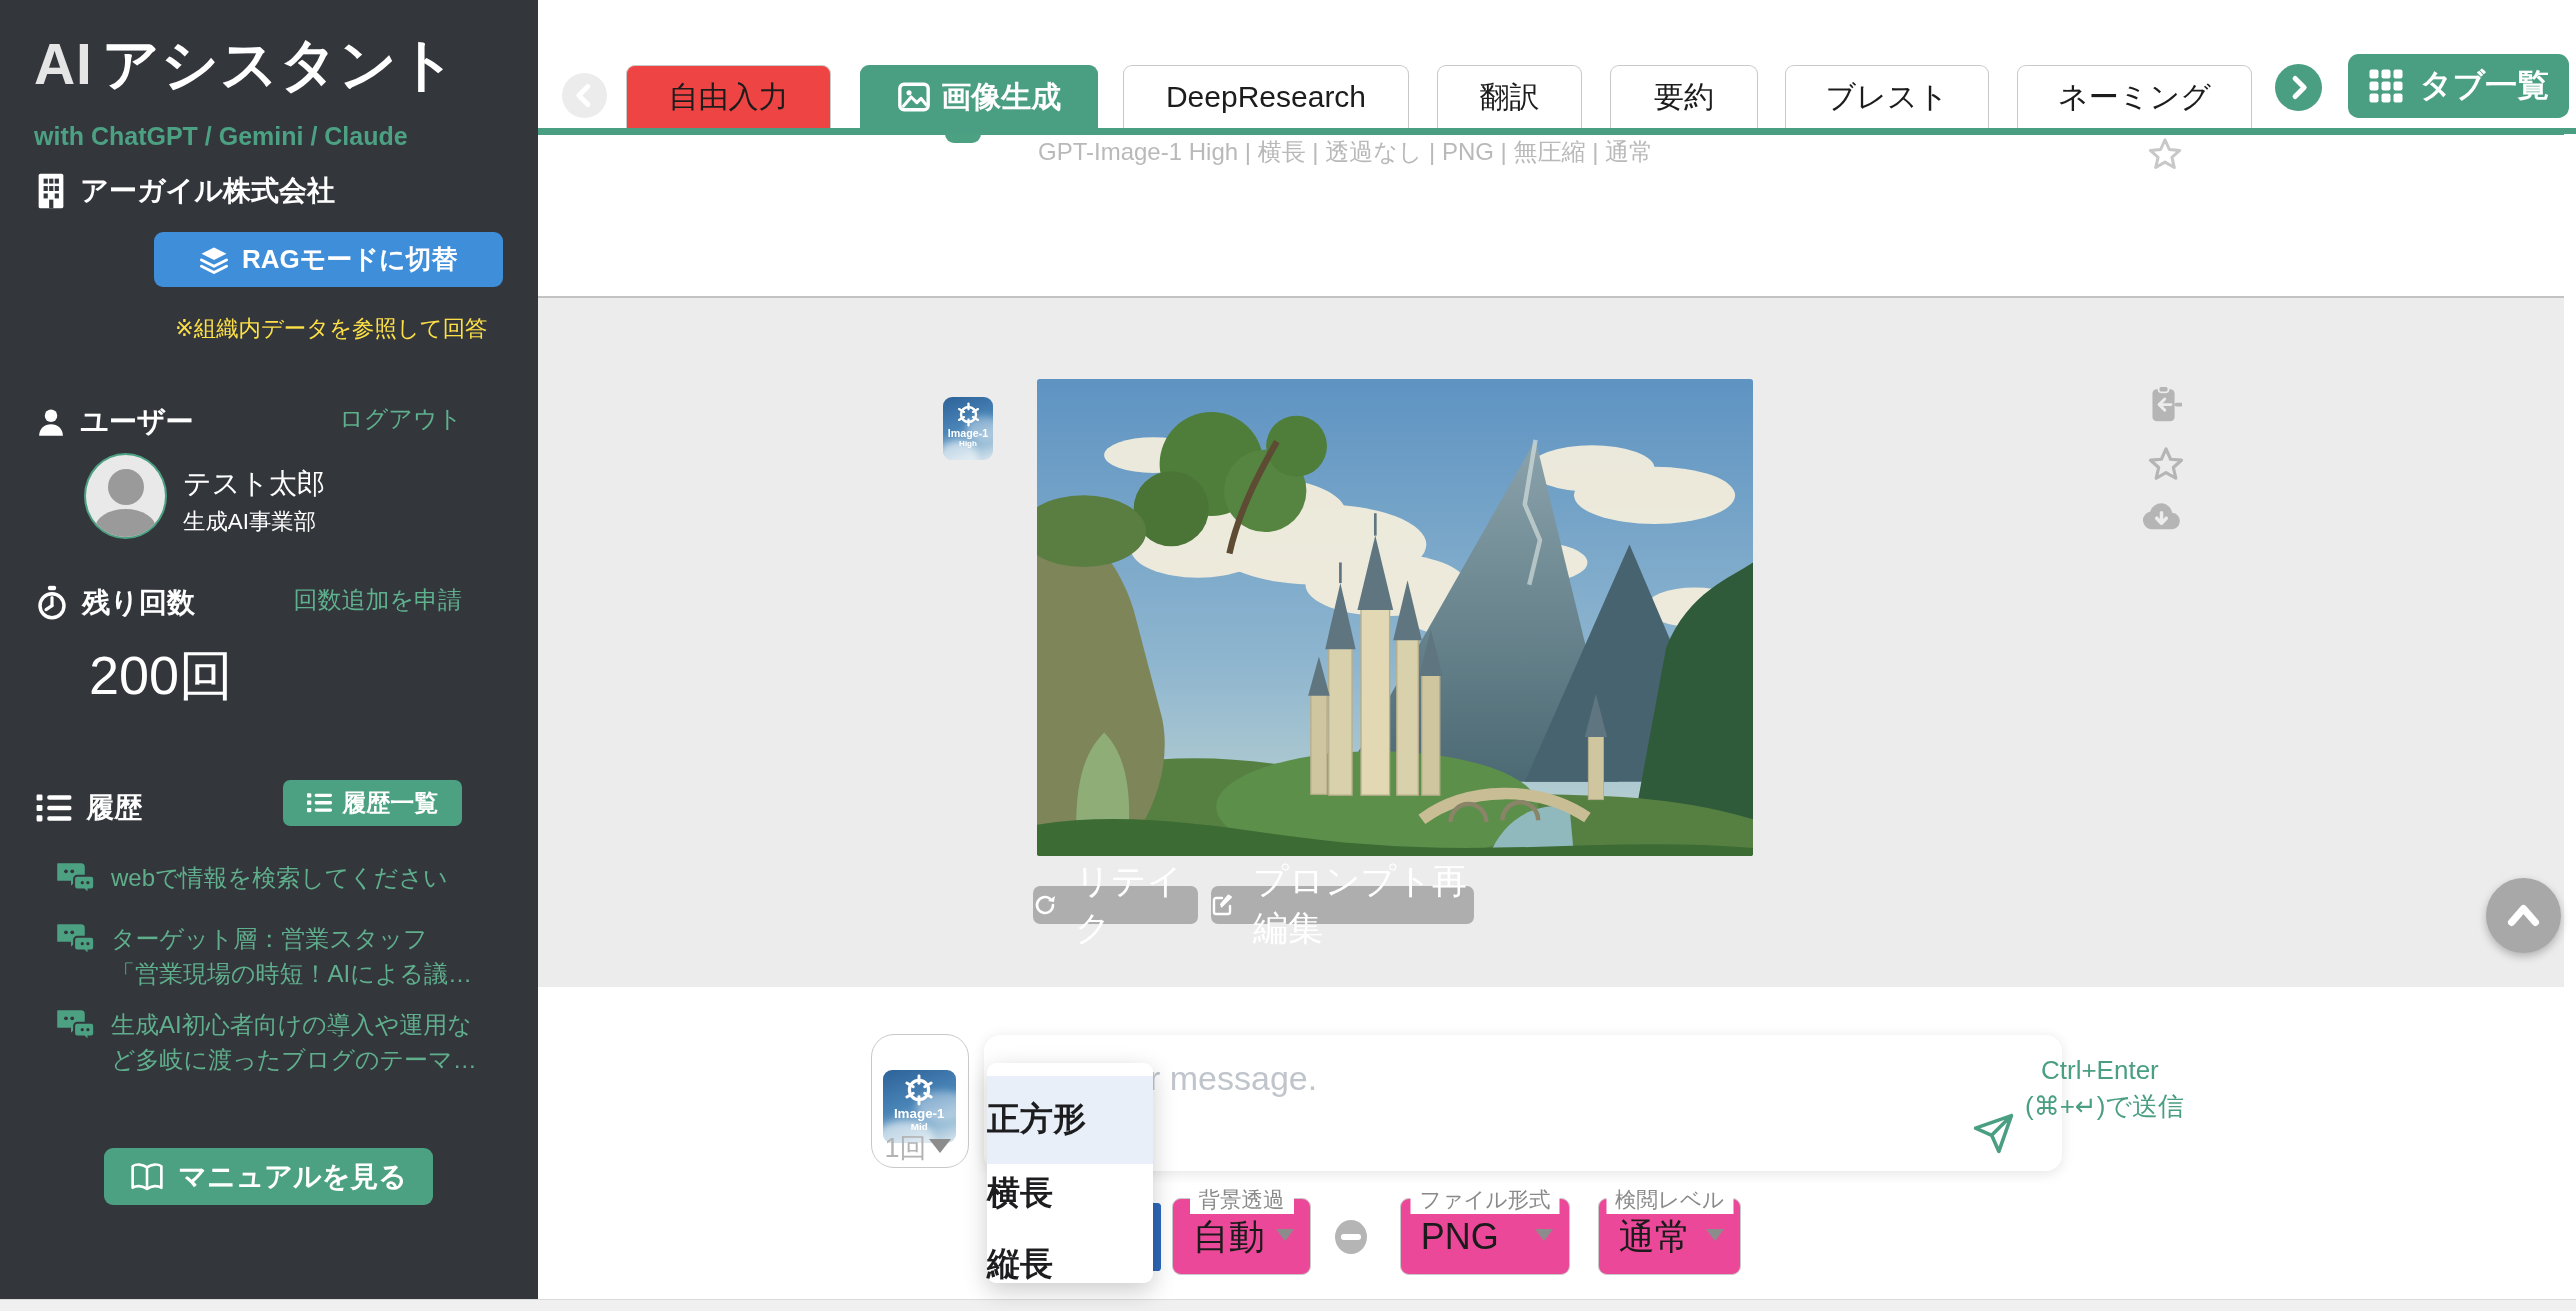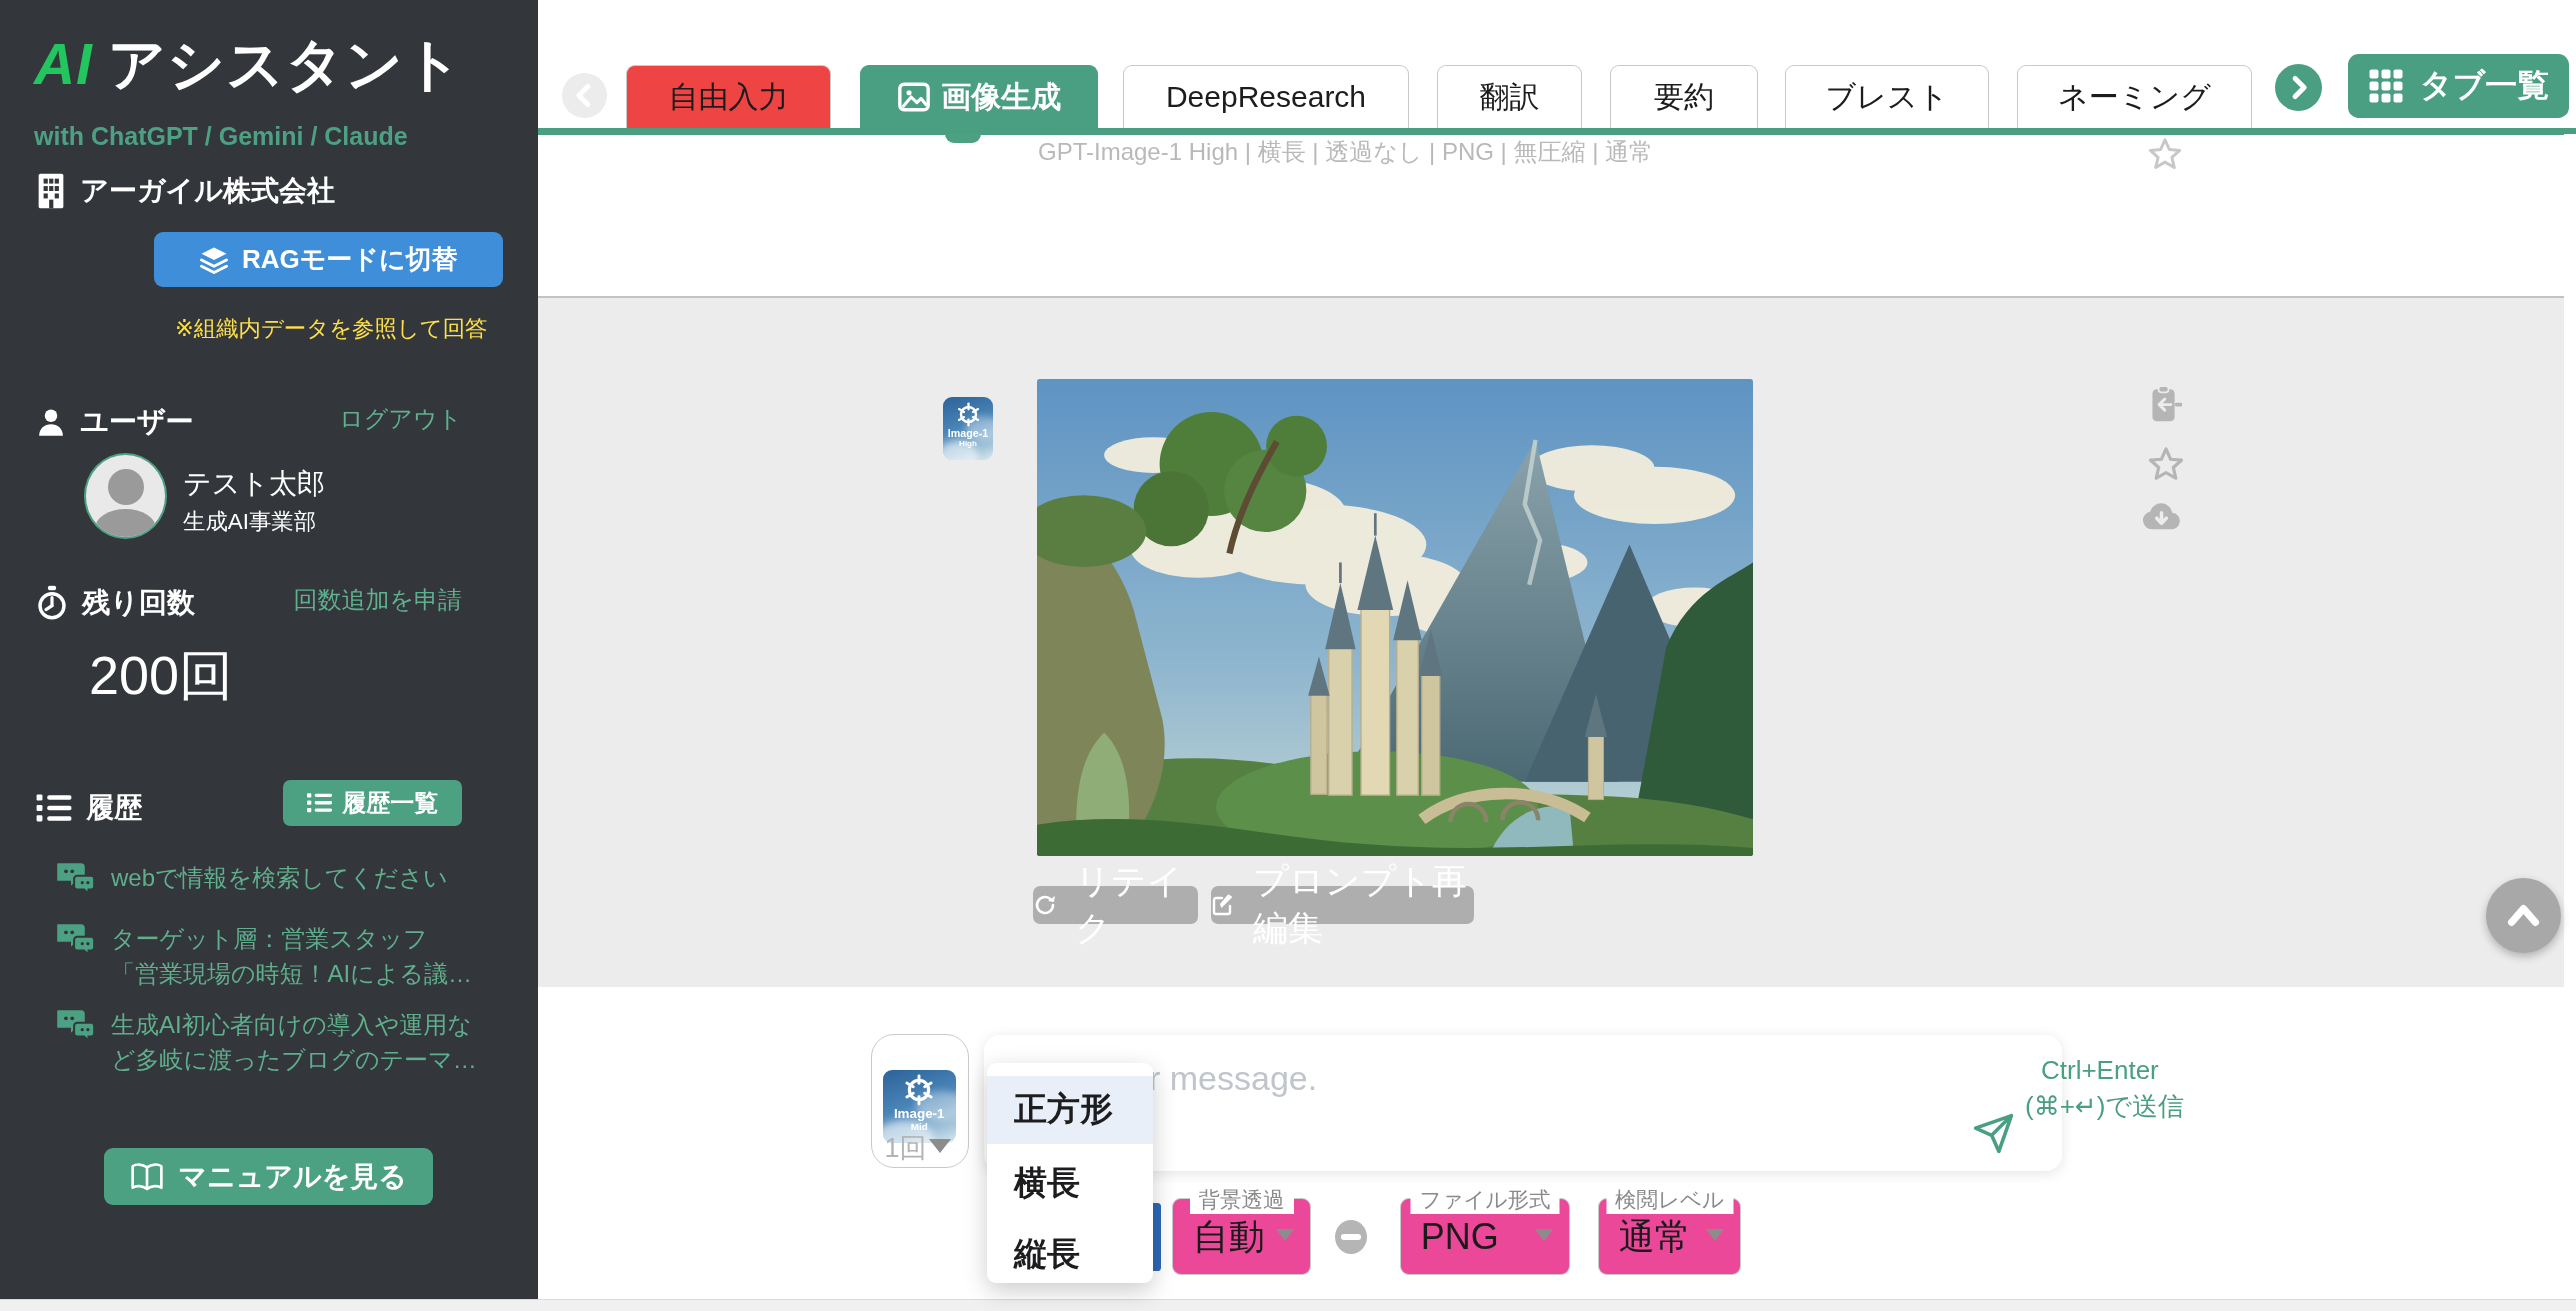--- a/index.html
+++ b/index.html
@@ -2,21 +2,21 @@
 <html style="font-size:14.3px"><head>
 <meta charset="utf-8">
 <style>
   html,body{margin:0;padding:0;}
   body{width:2576px;height:1311px;position:relative;overflow:hidden;background:#fff;
        font-family:"Liberation Sans","DejaVu Sans",sans-serif;color:#1c1c1c;}
   .abs{position:absolute;}
   
   .sidebar{left:0;top:0;width:538px;height:1299px;background:#33363b;}
   .logo{left:34px;top:27px;font-size:57px;font-weight:800;color:#fff;letter-spacing:0.9px;white-space:nowrap;}
-  .logo .ai{color:#22c55e;font-style:italic;margin-right:15px;}
+  .logo .ai{color:#e5e5e5;margin-right:9px;}
   .logo-sub{left:34px;top:122px;font-size:25px;font-weight:700;color:#4da183;white-space:nowrap;}
   .company{left:36px;top:172px;display:flex;align-items:center;gap:14.3px;color:#fff;font-size:28px;font-weight:700;}
   .rag-btn{left:154px;top:232px;width:349px;height:55px;background:#3f8ed9;border-radius:9px;
            display:flex;align-items:center;justify-content:center;gap:12.5px;color:#fff;font-size:26px;font-weight:700;cursor:pointer;}
   .rag-note{left:175px;top:313px;font-size:22.4px;color:#fde047;}
   .side-row{left:36px;right:36px;display:flex;align-items:center;gap:14.3px;color:#fff;font-size:28px;font-weight:700;}
   .side-link{position:absolute;right:40px;top:0;font-size:24px;font-weight:400;color:#5fb08d;cursor:pointer;}
   .avatar{left:84px;top:453px;width:79px;height:82px;border-radius:50%;border:2.7px solid #4da183;background:#e9e9e9;overflow:hidden;}
   .avatar .head{position:absolute;left:21.5px;top:14.3px;width:36px;height:36px;border-radius:50%;background:#9a9a9a;}
   .avatar .body{position:absolute;left:9px;top:54px;width:61px;height:39px;border-radius:50% 50% 0 0;background:#9a9a9a;}
@@ -60,21 +60,21 @@
   .caret{width:0;height:0;border-left:11.6px solid transparent;border-right:11.6px solid transparent;border-top:14.3px solid #8c8c8c;}
   .input-box{left:984px;top:1035px;width:1078px;height:136px;background:#fff;border-radius:16px;
              box-shadow:0 2.7px 12.5px rgba(0,0,0,.10);}
   .input-box textarea{position:absolute;left:25px;top:21.5px;width:939px;height:89px;border:none;outline:none;resize:none;
              font-family:"Liberation Sans","DejaVu Sans",sans-serif;font-size:34px;color:#333;background:transparent;}
   .input-box textarea::placeholder{color:#c0c5cc;}
   .send-hint{font-size:26px;color:#4a9e82;white-space:nowrap;}
   .blue-sliver{left:1147px;top:1203px;width:14.3px;height:68px;background:#2e68b8;border-radius:3.6px;}
   .dropdown{left:987px;top:1063px;width:166px;height:220px;background:#fff;border-radius:9px;
             box-shadow:0 7.2px 25px rgba(0,0,0,.20);z-index:5;}
-  .dd-item{position:absolute;left:0;width:100%;height:68px;display:flex;align-items:center;padding-left:27px;box-sizing:border-box;
+  .dd-item{position:absolute;left:0;width:100%;height:88px;display:flex;align-items:center;box-sizing:border-box;
            font-size:33px;font-weight:700;color:#1d1d1f;cursor:pointer;text-align:center;}
   .dd-item.hl{background:#e8eff9;}
   .fieldset{top:1198px;height:77px;border:1.8px solid #c9c9c9;border-radius:9px;box-sizing:border-box;background:#ec4899;cursor:pointer;}
   .fieldset .flabel{position:absolute;top:-14.3px;left:50%;transform:translateX(-50%);background:#fff;padding:0 9px;
                     font-size:21.5px;color:#8a8a8a;white-space:nowrap;}
   .fieldset .fvalue{position:absolute;left:19.7px;top:50%;transform:translateY(-50%);font-size:36px;color:#1b1b1b;white-space:nowrap;}
   .fieldset .caret{position:absolute;right:16px;top:50%;margin-top:-7.2px;border-left-width:9.8px;border-right-width:9.8px;border-top-width:12.5px;}
   .minus-circle{left:1335px;top:1220px;width:32px;height:34px;border-radius:50%;background:#b5b5b5;}
   .minus-circle::after{content:"";position:absolute;left:6.3px;top:14.3px;width:19.7px;height:5.4px;background:#fff;border-radius:2.7px;}
   .bottom-strip{left:0;right:0;top:1299px;height:12.5px;background:#f0f0f0;border-top:0.9px solid #dadada;}

